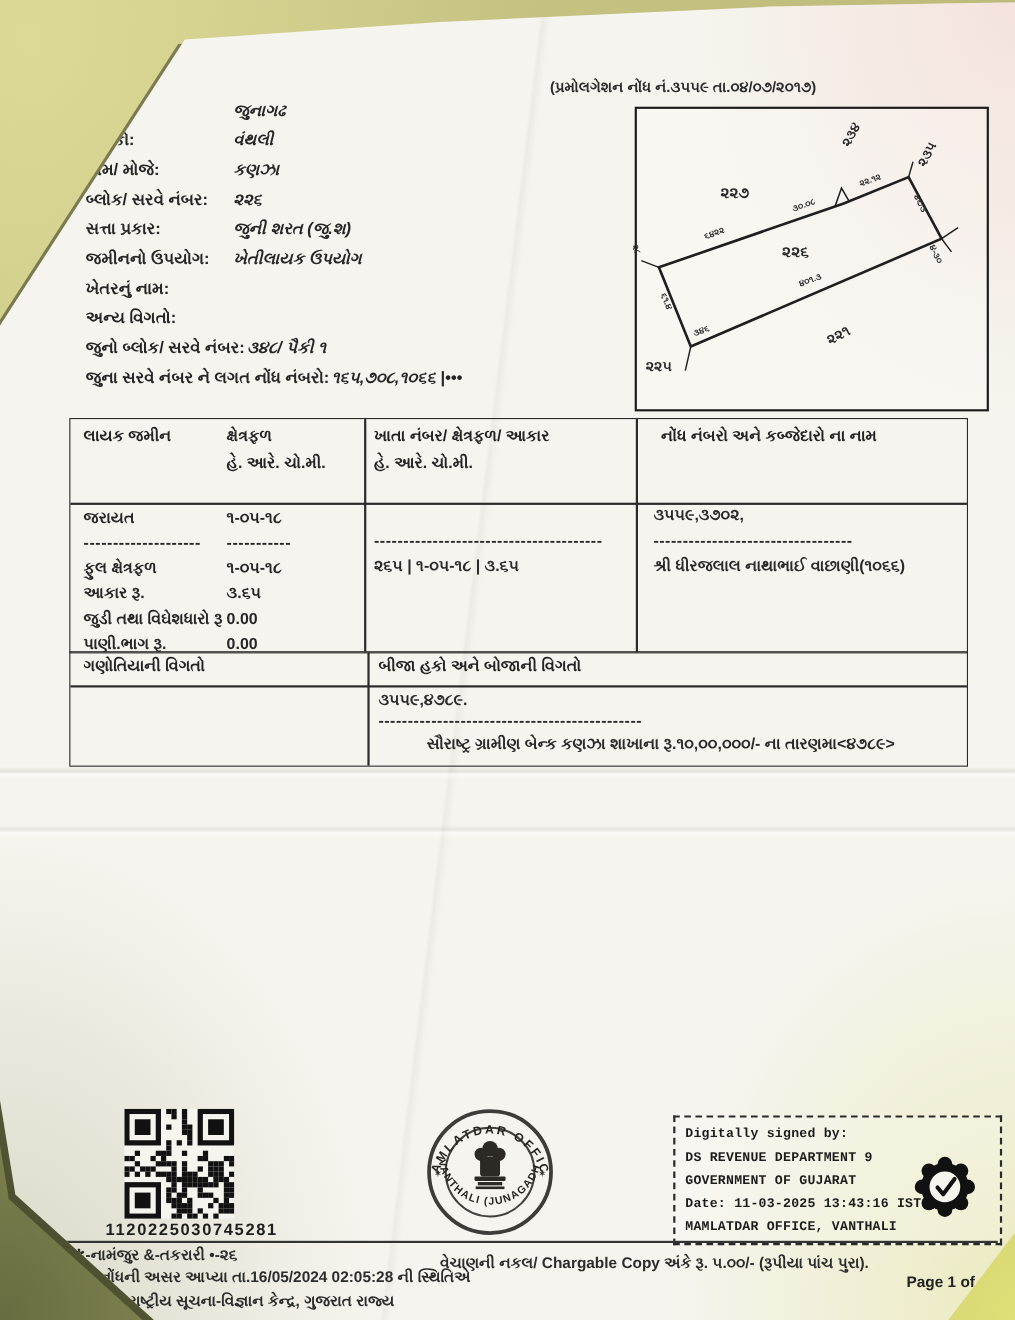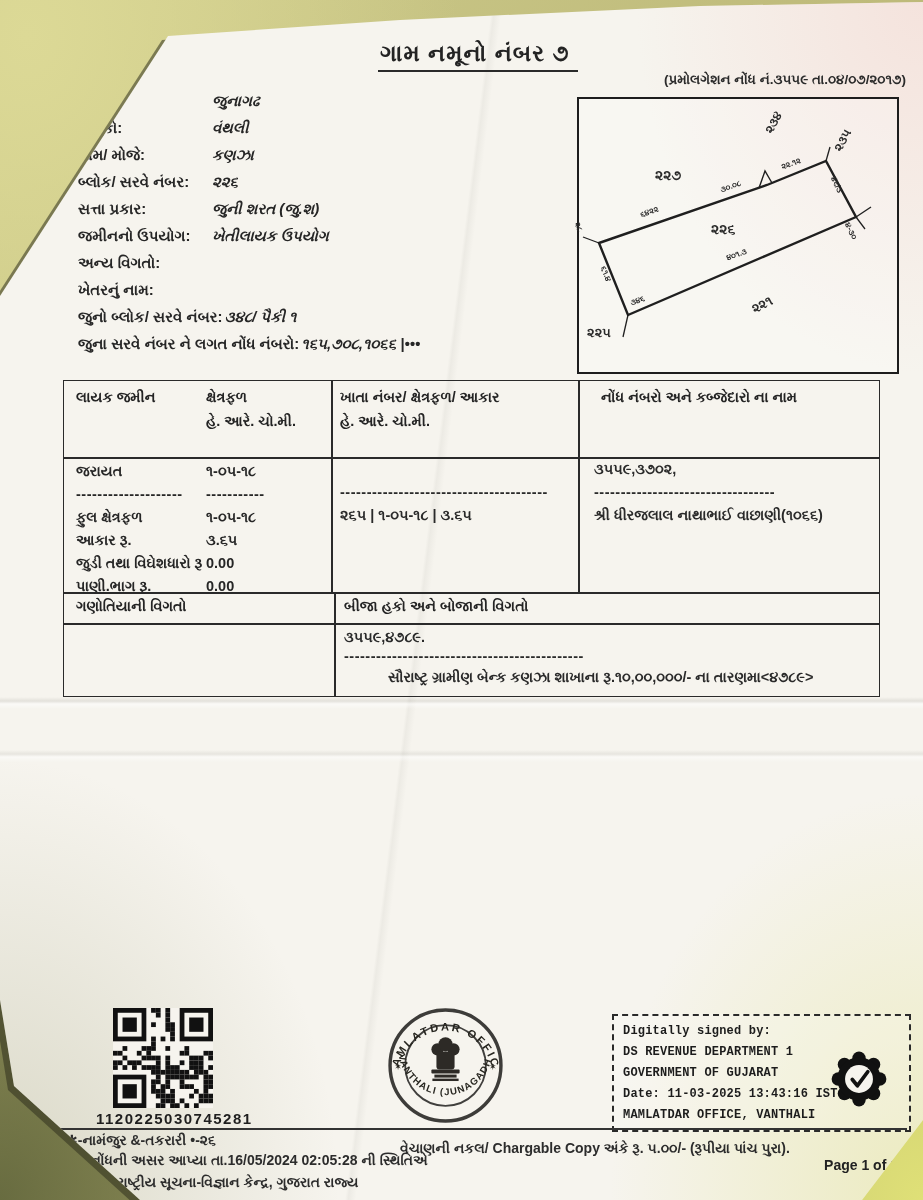--- a/index.html
+++ b/index.html
@@ -29,21 +29,21 @@
       linear-gradient(97deg, rgba(0,0,0,0) 46%, rgba(110,110,100,.07) 46.3%, rgba(0,0,0,0) 47%),
       #f6f4ee;
     color:#262626;
   }
   .abs{position:absolute;}
   .guj{font-family:"Liberation Sans","DejaVu Sans",sans-serif;}
   .title{
     left:378px;top:40px;font-size:23px;font-weight:bold;letter-spacing:1px;
     border-bottom:2.5px solid #2a2a2a;padding:0 8px 3px 2px;color:#232323;
   }
-  .promulgation{left:500px;top:72px;width:406px;text-align:right;font-size:13.5px;font-weight:600;color:#2b2b2b;}
+  .promulgation{left:500px;top:72px;width:406px;font-size:13.5px;font-weight:600;color:#2b2b2b;}
   
   .fields{left:78px;top:92px;width:480px;}
   .field-row{display:flex;height:27px;align-items:flex-start;font-size:15px;font-weight:600;color:#262626;white-space:nowrap;}
   .f-label{min-width:132px;flex:none;}
   .f-value{margin-left:2px;font-style:italic;}
   
   .map-box{left:577px;top:97px;width:318px;height:273px;border:2px solid #1d1d1d;background:rgba(255,255,255,.25);}
   .map-box svg{position:absolute;left:0;top:0;}
   .sk-label{position:absolute;font-weight:600;color:#2a2a2a;white-space:nowrap;transform-origin:left top;}
   
@@ -80,21 +80,20 @@
   .ft-copy{left:400px;top:1140px;width:506px;}
   .ft-page{left:600px;top:1157px;width:298px;text-align:right;font-size:14px;font-weight:bold;color:#222;}
 </style>
 </head>
 <body>
 
 <div class="page-shadow"></div>
 
 <div class="page">
 
-  <div class="abs title guj">ગામ નમૂનો નંબર ૭</div>
   <div class="abs promulgation guj">(પ્રમોલગેશન નોંધ નં.૩૫૫૯ તા.૦૪/૦૭/૨૦૧૭)</div>
 
   <div class="abs fields">
       <div class="field-row guj">
         <span class="f-label">જિલ્લો:</span>
         <span class="f-value">જુનાગઢ</span>
       </div>
       <div class="field-row guj">
         <span class="f-label">તાલુકો:</span>
         <span class="f-value">વંથલી</span>
@@ -109,25 +108,25 @@
       </div>
       <div class="field-row guj">
         <span class="f-label">સત્તા પ્રકાર:</span>
         <span class="f-value">જુની શરત (જુ.શ)</span>
       </div>
       <div class="field-row guj">
         <span class="f-label">જમીનનો ઉપયોગ:</span>
         <span class="f-value">ખેતીલાયક ઉપયોગ</span>
       </div>
       <div class="field-row guj">
+        <span class="f-label">ખેતરનું નામ:</span>
+        <span class="f-value"></span>
+      </div>
+      <div class="field-row guj">
         <span class="f-label">અન્ય વિગતો:</span>
-        <span class="f-value"></span>
-      </div>
-      <div class="field-row guj">
-        <span class="f-label">ખેતરનું નામ:</span>
         <span class="f-value"></span>
       </div>
       <div class="field-row guj">
         <span class="f-label">જુનો બ્લોક/ સરવે નંબર:</span>
         <span class="f-value">૩૪૮/ પૈકી ૧</span>
       </div>
       <div class="field-row guj">
         <span class="f-label">જુના સરવે નંબર ને લગત નોંધ નંબરો:</span>
         <span class="f-value">૧૬૫,૭૦૮,૧૦૬૬ |•••</span>
       </div>
@@ -381,21 +380,21 @@
       <rect x="-9" y="-14" width="18" height="18" rx="3"></rect>
       <rect x="-14" y="4" width="28" height="4" rx="1"></rect>
       <rect x="-11" y="9" width="22" height="3"></rect>
       <rect x="-13" y="13" width="26" height="2.4"></rect>
     </g>
   </svg>
 
   <div class="abs sig-box">
     <div class="sig-lines">
         <div class="sig-line">Digitally signed by:</div>
-        <div class="sig-line">DS REVENUE DEPARTMENT 1</div>
+        <div class="sig-line">DS REVENUE DEPARTMENT 9</div>
         <div class="sig-line">GOVERNMENT OF GUJARAT</div>
         <div class="sig-line">Date: 11-03-2025 13:43:16 IST</div>
         <div class="sig-line">MAMLATDAR OFFICE, VANTHALI</div>
       </div>
     <svg class="sig-badge" viewBox="-30 -30 60 60">
       <g fill="#111">
         <circle cx="20" cy="0" r="6.5"></circle>
           <circle cx="-20" cy="0" r="6.5"></circle>
         <circle cx="0" cy="20" r="6.5"></circle>
           <circle cx="0" cy="-20" r="6.5"></circle>

